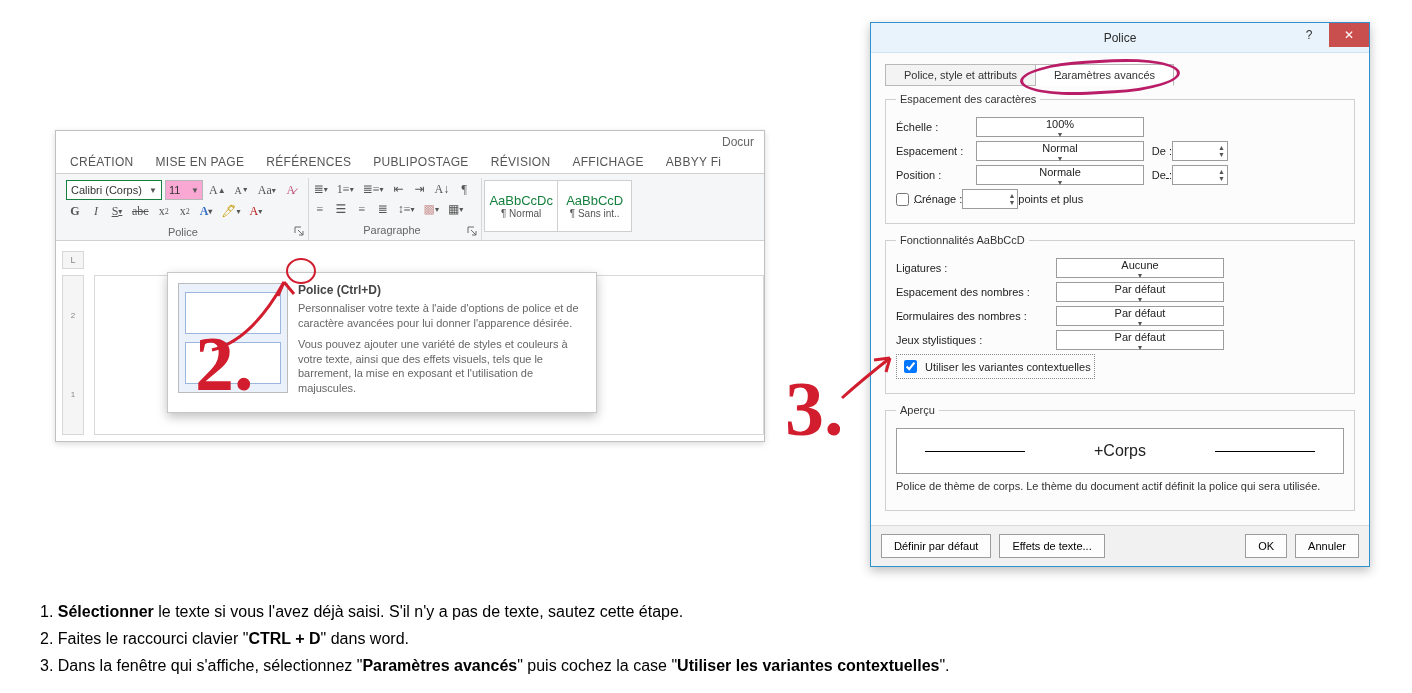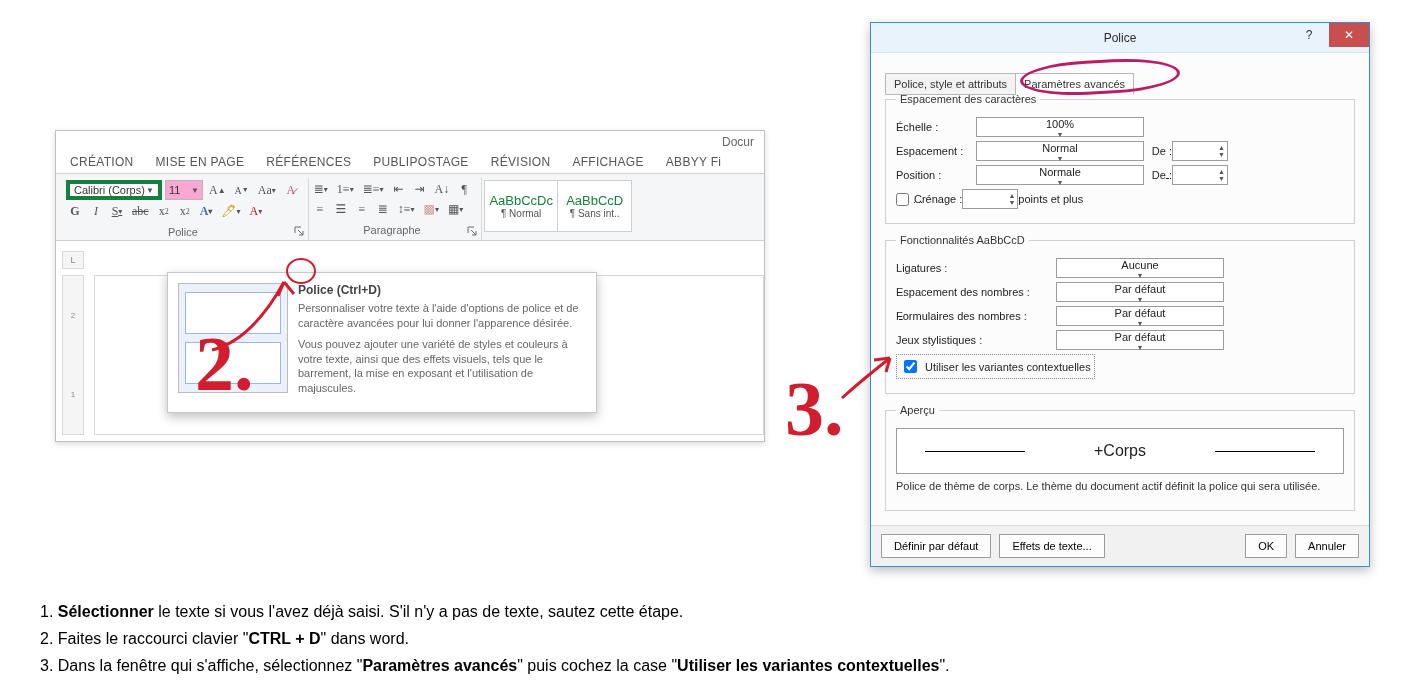--- a/index.html
+++ b/index.html
@@ -25,21 +25,21 @@
   .ribbon-tabs span:first-child { color: #555; }
   .ribbon-content {
     border-top: 1px solid #d0d0d0; border-bottom: 1px solid #d0d0d0;
     background: #f5f6f7; display: flex; align-items: stretch;
     padding: 4px 0 0 8px;
   }
   .rgroup { border-right: 1px solid #d8d8d8; padding: 2px 8px 2px 2px; position: relative; }
   .rg-title { text-align: center; font-size: 11px; color: #666; margin-top: 6px; }
   .tools-row { display:flex; align-items:center; gap:3px; margin-bottom:2px; }
   .font-name {
-    border:4px solid #15803d; background:#fff; height:20px; font-size:11px;
+    border:1px solid #15803d; background:#fff; height:20px; font-size:11px;
     padding:1px 4px; min-width:96px; display:flex; align-items:center; justify-content:space-between;
   }
   .font-size {
     border:1px solid #b7b7b7; background:#f9a8d4; height:20px; width:38px; font-size:11px;
     display:flex; align-items:center; justify-content:space-between; padding:1px 3px;
   }
   .drop { font-size:8px; color:#555; }
   .tool {
     min-width:18px; height:18px; display:flex; align-items:center; justify-content:center;
     font-size:12px; color:#555; padding:0 3px; cursor:pointer; background:transparent; border:none;
@@ -120,22 +120,22 @@
   .dlg-sys { position:absolute; right:0; top:0; display:flex; }
   .dlg-sys button {
     width:40px; height:24px; border:none; cursor:pointer;
     display:flex; align-items:center; justify-content:center; font-size:12px;
   }
   .dlg-help { background:#e9f3fb; color:#333; }
   .dlg-close { background:#c94f4f; color:#fff; font-size:14px; }
   .dlg-body { padding:10px 14px 4px 14px; background:#fcfcfd; }
   .dlg-tabs { display:flex; margin-bottom:8px; }
   .dlg-tab {
-    border:1px solid #b8b8b8; padding:4px 8px; font-size:11px; background:#f3f3f3;
-    cursor:pointer; position:relative; top:10px;
+    border:1px solid #b8b8b8; padding:4px 18px; font-size:11px; background:#f3f3f3;
+    cursor:pointer; position:relative; top:1px;
   }
   .dlg-tab + .dlg-tab { border-left:none; }
   .dlg-tab.active { background:#fff; border-bottom-color:#fff; }
   fieldset.group {
     border:1px solid #d0d0d0; margin:0 0 10px 0; padding:8px 10px 10px 10px;
   }
   fieldset.group legend { font-size:11px; color:#333; padding:0 4px; }
   .form-row { display:flex; align-items:center; gap:0; font-size:11px; color:#222; margin:4px 0;}
   .form-row label { width:80px; }
   .form-row.ot label { width:160px; }

